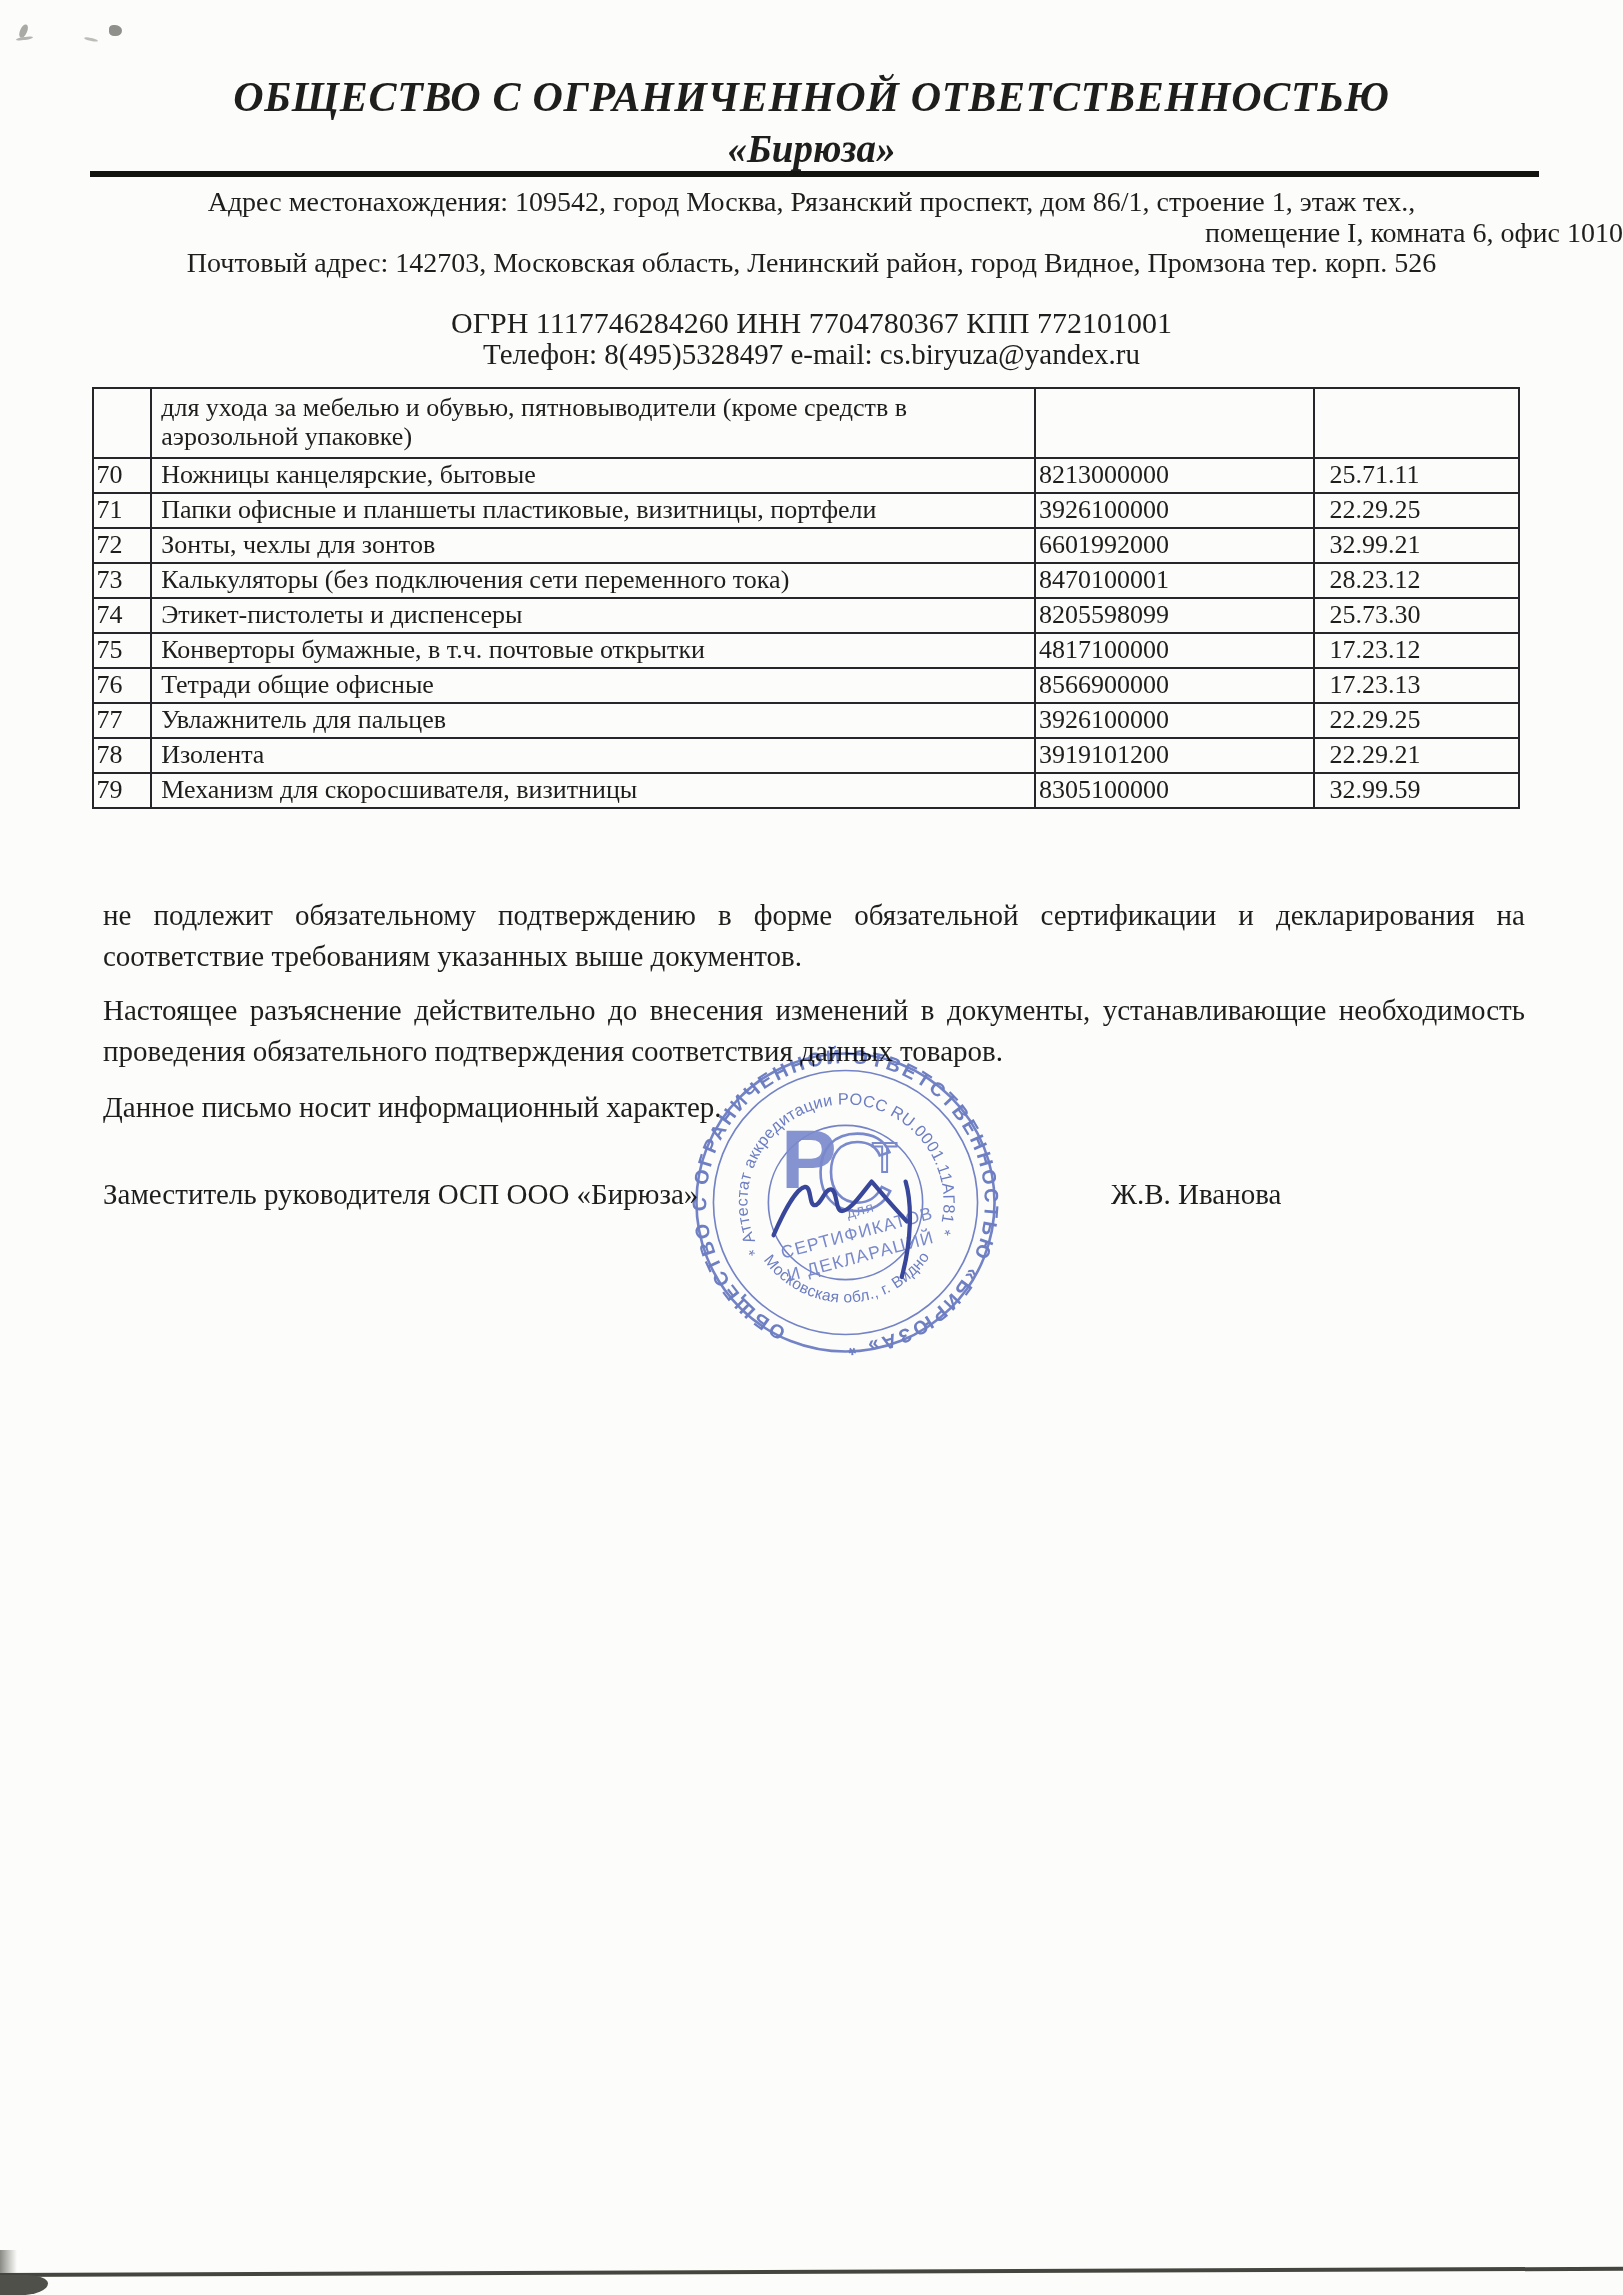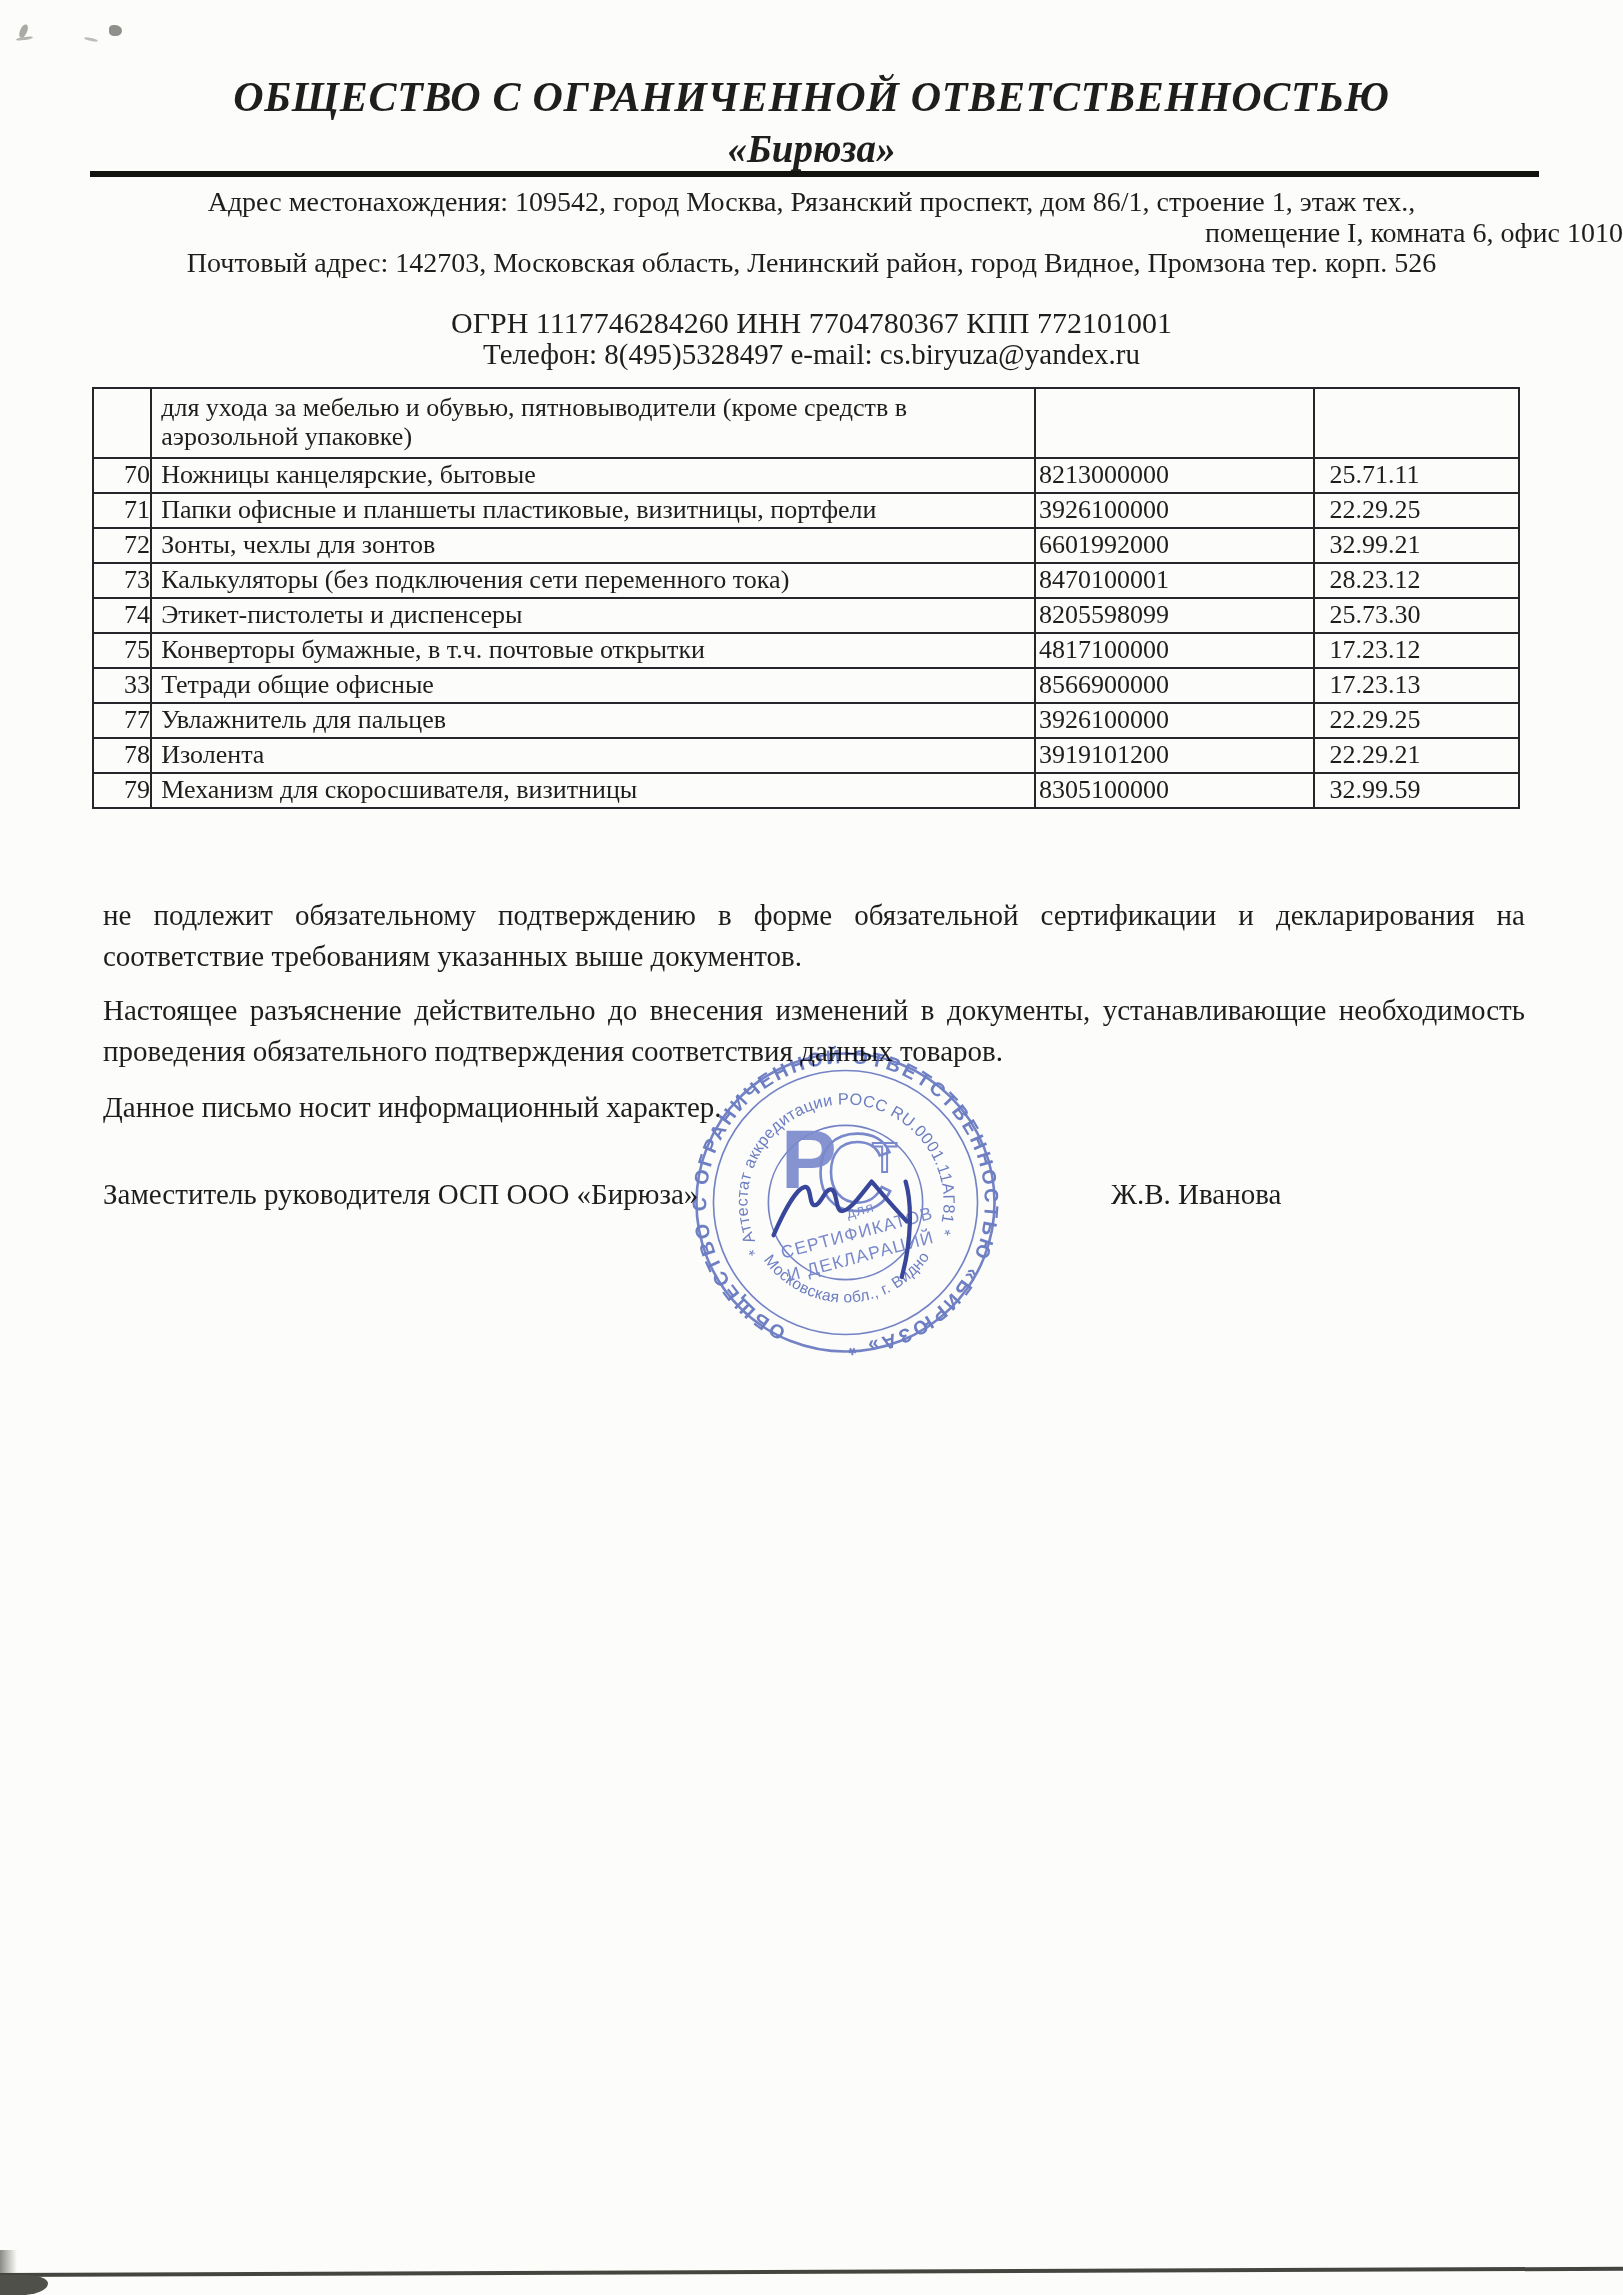--- a/index.html
+++ b/index.html
@@ -34,21 +34,21 @@
   }
   table.goods td{
     border:2px solid #26262a;border-top-width:2.6px;border-bottom-width:2.6px;
     padding:1.3px 6.5px 2.6px 9.2px;vertical-align:middle;
     white-space:normal;overflow:hidden;
   }
   table.goods col.c-num{width:58px;}
   table.goods col.c-desc{width:884px;}
   table.goods col.c-code{width:279px;}
   table.goods col.c-okpd{width:205px;}
-  table.goods td.num{text-align:right;padding-left:2.6px;padding-right:0;}
+  table.goods td.num{text-align:left;padding-left:2.6px;padding-right:0;}
   table.goods td.code{padding-left:3px;}
   table.goods td.okpd{padding-left:14.4px;}
   tr.carry{height:70px;}
   tr.item{height:32px;}
   
   .para{
     position:absolute;left:103px;width:1422px;
     font-size:29px;line-height:41px;text-align:justify;
   }
   .p1{top:895px;}
@@ -145,21 +145,21 @@
         <td class="code">8205598099</td>
         <td class="okpd">25.73.30</td>
       </tr>
       <tr class="item">
         <td class="num">75</td>
         <td class="desc">Конверторы бумажные, в т.ч. почтовые открытки</td>
         <td class="code">4817100000</td>
         <td class="okpd">17.23.12</td>
       </tr>
       <tr class="item">
-        <td class="num">33</td>
+        <td class="num">76</td>
         <td class="desc">Тетради общие офисные</td>
         <td class="code">8566900000</td>
         <td class="okpd">17.23.13</td>
       </tr>
       <tr class="item">
         <td class="num">77</td>
         <td class="desc">Увлажнитель для пальцев</td>
         <td class="code">3926100000</td>
         <td class="okpd">22.29.25</td>
       </tr>

